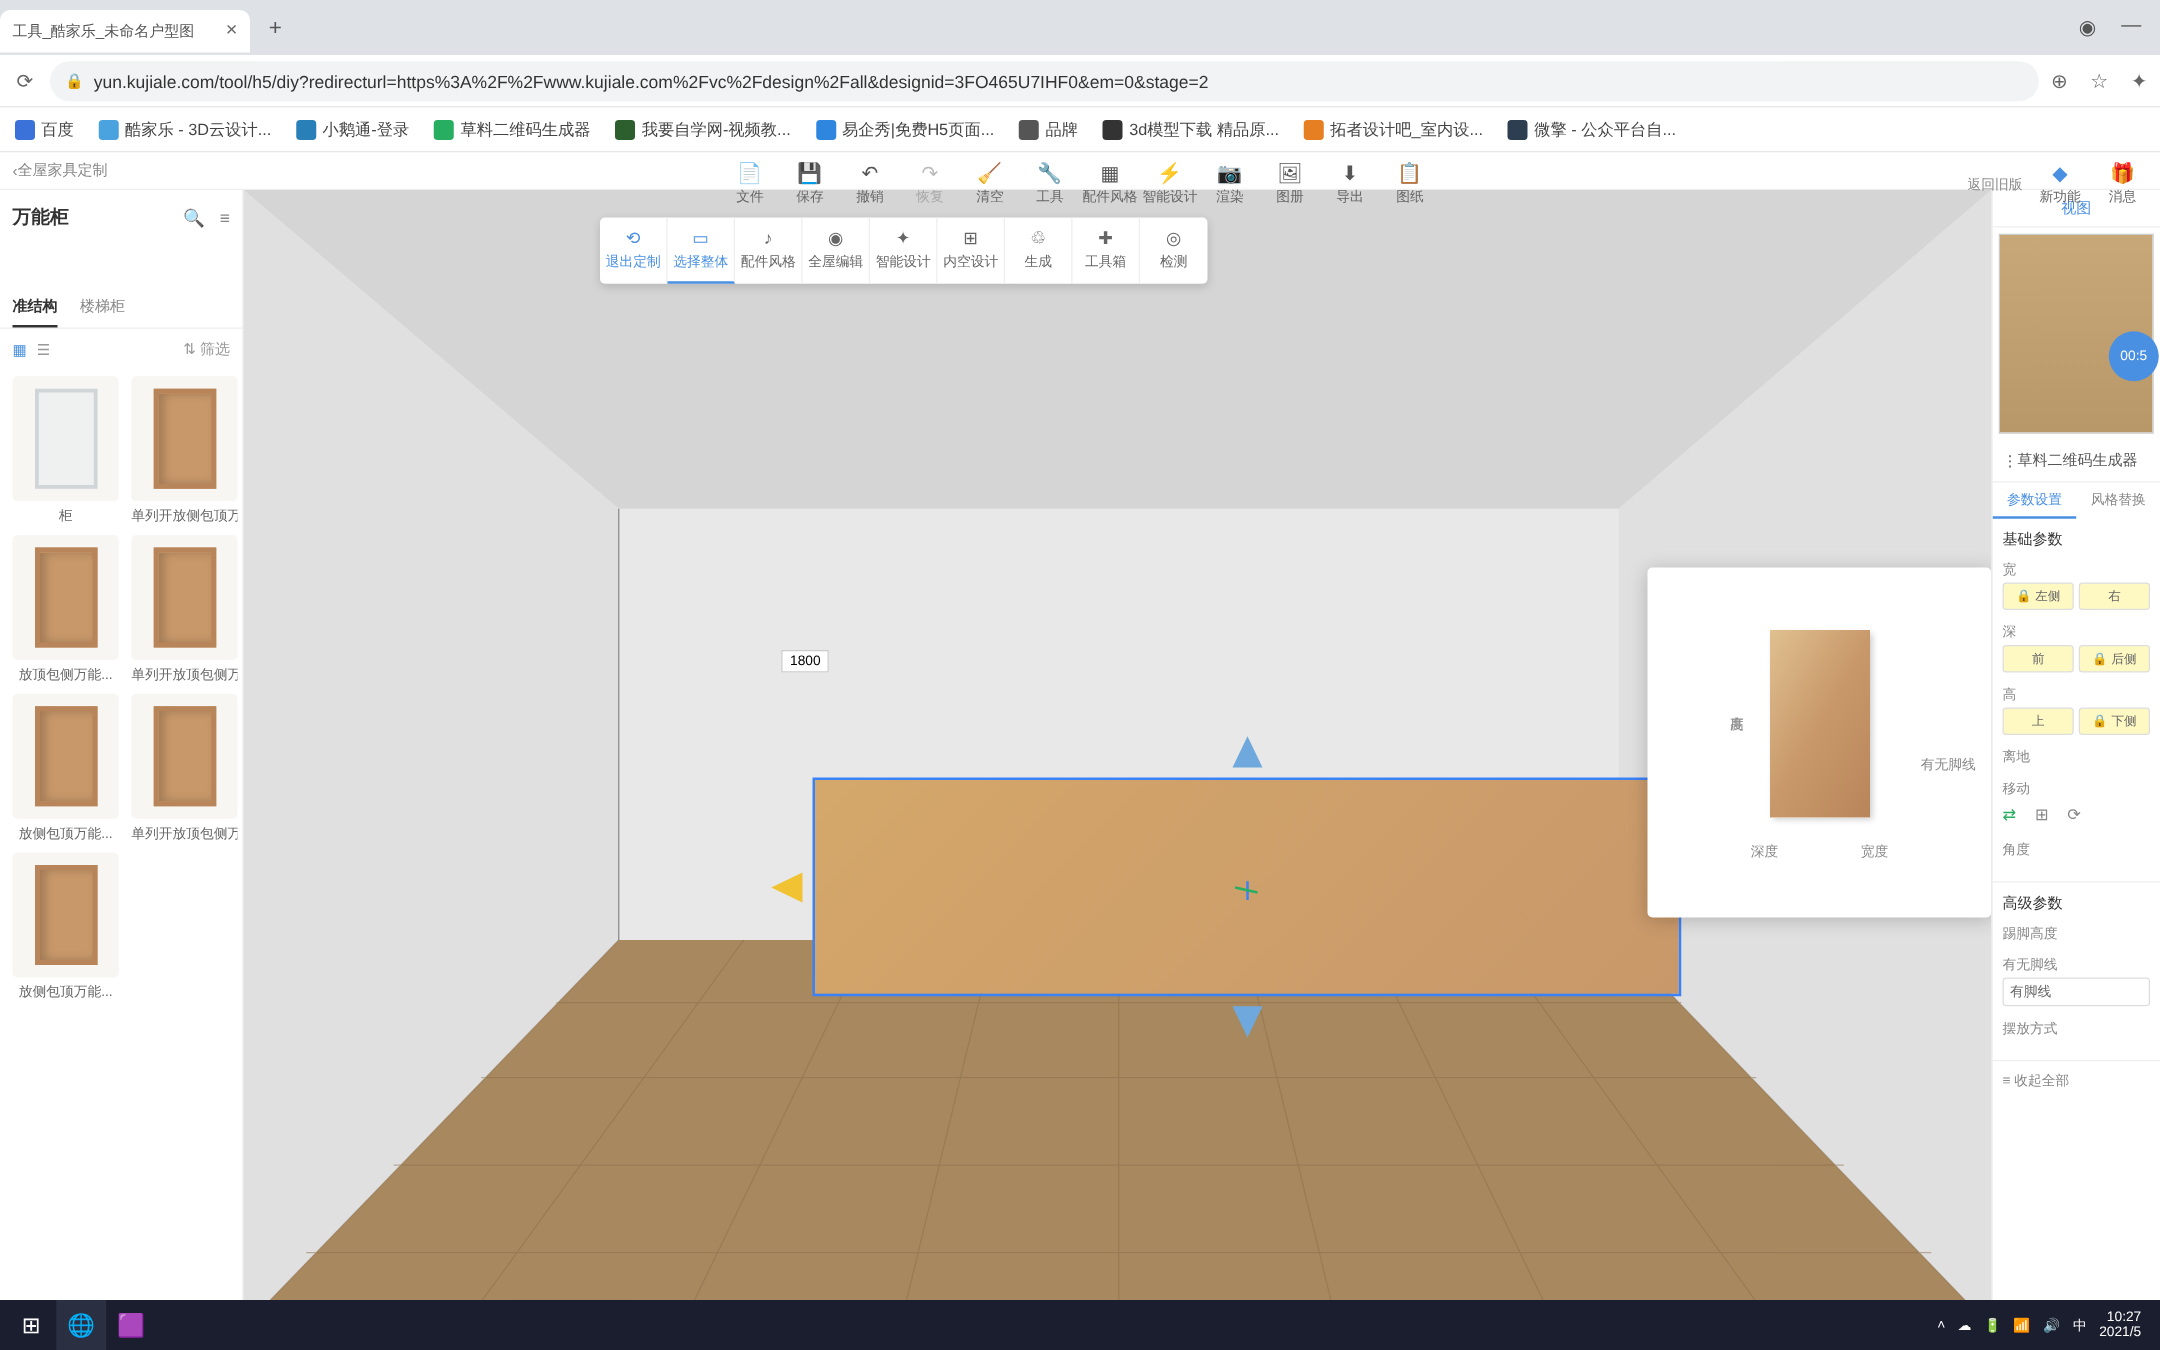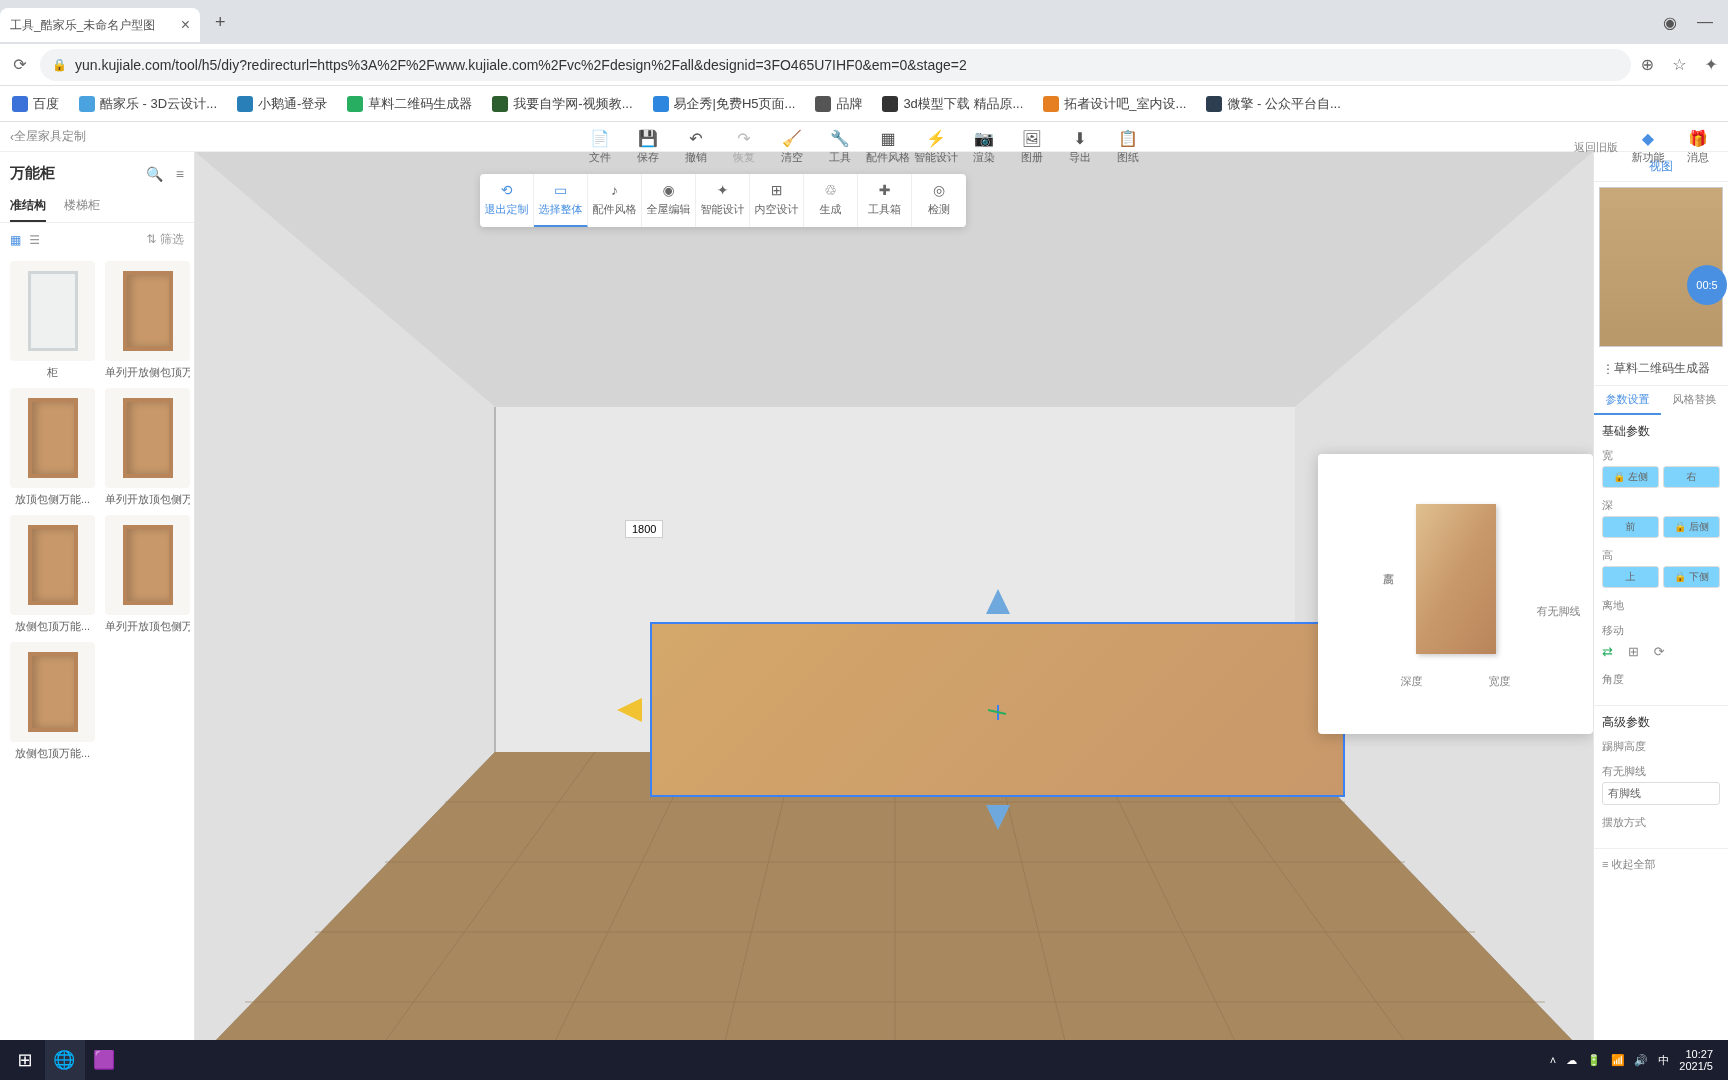--- a/index.html
+++ b/index.html
@@ -39,21 +39,21 @@
 .sub-tool:last-child { border:none; }
 .sub-tool.exit { color:#4a90e2; }
 .sub-tool.active { color:#4a90e2; border-bottom:2px solid #4a90e2; }
 .sub-ico { height:16px; font-size:14px; margin-bottom:4px; }
 
 
 .sidebar { position:absolute; left:0; top:30px; bottom:0; width:195px; background:#fff; border-right:1px solid #e5e5e5; overflow:hidden; }
 .side-head { padding:12px 10px 8px; display:flex; align-items:center; }
 .side-title { font-size:15px; font-weight:bold; color:#333; }
 .side-icons { margin-left:auto; display:flex; gap:12px; color:#888; font-size:14px; }
-.side-tabs { display:flex; padding:0 10px; gap:18px; font-size:12px; color:#888; border-bottom:1px solid #eee; }
+.side-tabs { display:flex; padding:0 10px; gap:18px; font-size:12px; color:#888; border-bottom:1px solid #eee;margin-top:40px; }
 .side-tab { padding:6px 0; }
 .side-tab.active { color:#333; border-bottom:2px solid #333; font-weight:bold; }
 .side-toggle { position:absolute; right:-10px; top:50%; width:10px; height:40px; background:#fff; border:1px solid #ddd; border-radius:0 4px 4px 0; font-size:10px; display:flex; align-items:center; justify-content:center; color:#999; }
 .view-opts { display:flex; gap:8px; padding:8px 10px; font-size:12px; color:#999; align-items:center; }
 .view-opts .active { color:#4a90e2; }
 .product-grid { padding:5px 10px; display:grid; grid-template-columns:85px 85px; gap:8px 10px; }
 .product { text-align:center; }
 .product-img { width:85px; height:100px; background:#f8f6f2; border-radius:4px; display:flex; align-items:center; justify-content:center; }
 .cab-box { width:50px; height:80px; background:#c8986a; border:4px solid #b8855a; box-shadow:inset 4px 0 8px rgba(0,0,0,0.2); }
 .glass-box { width:50px; height:80px; background:rgba(230,235,238,0.5); border:3px solid #d0d5d8; }
@@ -102,21 +102,21 @@
 .minimap-time { position:absolute; right:-5px; top:77px; width:40px; height:40px; background:#4a90e2; border-radius:50%; color:#fff; font-size:11px; display:flex; align-items:center; justify-content:center; }
 .rp-title { padding:8px; font-size:12px; color:#555; border-bottom:1px solid #eee; display:flex; align-items:center; }
 .rp-tabs { display:flex; font-size:11px; }
 .rp-tab { flex:1; text-align:center; padding:6px 0; color:#888; }
 .rp-tab.active { color:#4a90e2; border-bottom:2px solid #4a90e2; }
 .rp-section { padding:8px; }
 .rp-sec-title { font-size:12px; color:#333; margin-bottom:8px; }
 .rp-field { margin-bottom:10px; }
 .rp-label { font-size:11px; color:#888; margin-bottom:3px; }
 .rp-btns { display:flex; gap:4px; }
-.rp-btn { flex:1; border:1px solid #ddd; background:#7dd3fc; padding:3px 0; font-size:10px; text-align:center; border-radius:3px; color:#666; }
+.rp-btn { flex:1; border:1px solid #ddd; background:#fef9c3; padding:3px 0; font-size:10px; text-align:center; border-radius:3px; color:#666; }
 .rp-icons { display:flex; gap:15px; color:#888; font-size:13px; padding:3px 0; }
 .rp-select { width:100%; border:1px solid #ddd; padding:3px 5px; font-size:11px; border-radius:3px; background:#fff; color:#666; }
 .rp-collapse { padding:8px; font-size:11px; color:#888; border-top:1px solid #eee; }
 
 
 .taskbar { position:absolute; bottom:0; left:0; right:0; height:40px; background:#1a1e2e; display:flex; align-items:center; padding:0 5px; color:#fff; font-size:12px; }
 .task-ico { width:40px; height:40px; display:flex; align-items:center; justify-content:center; font-size:18px; }
 .task-right { margin-left:auto; display:flex; align-items:center; gap:10px; padding-right:10px; font-size:11px; }
 </style>
 </head>

